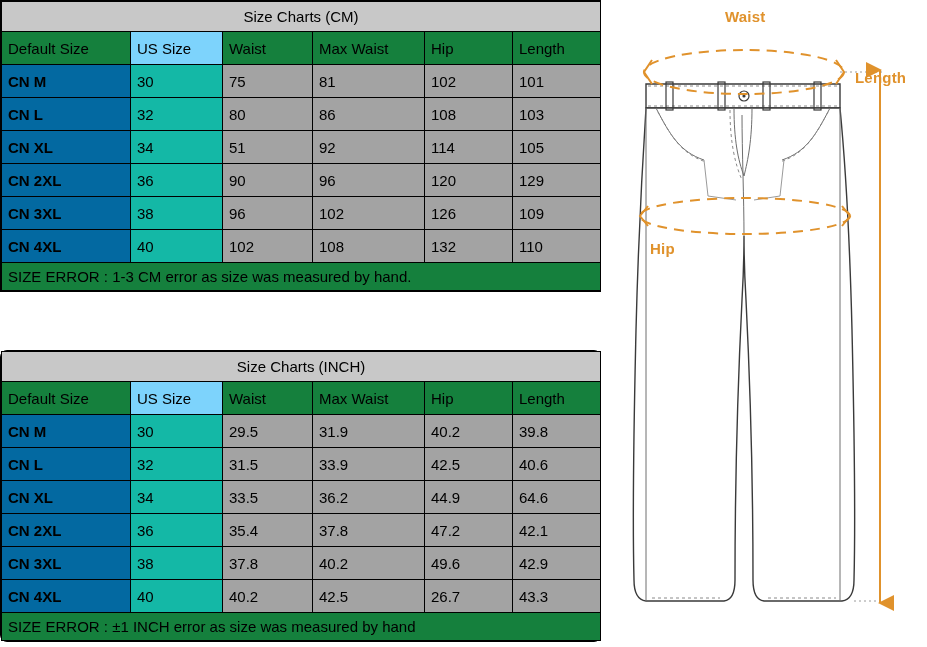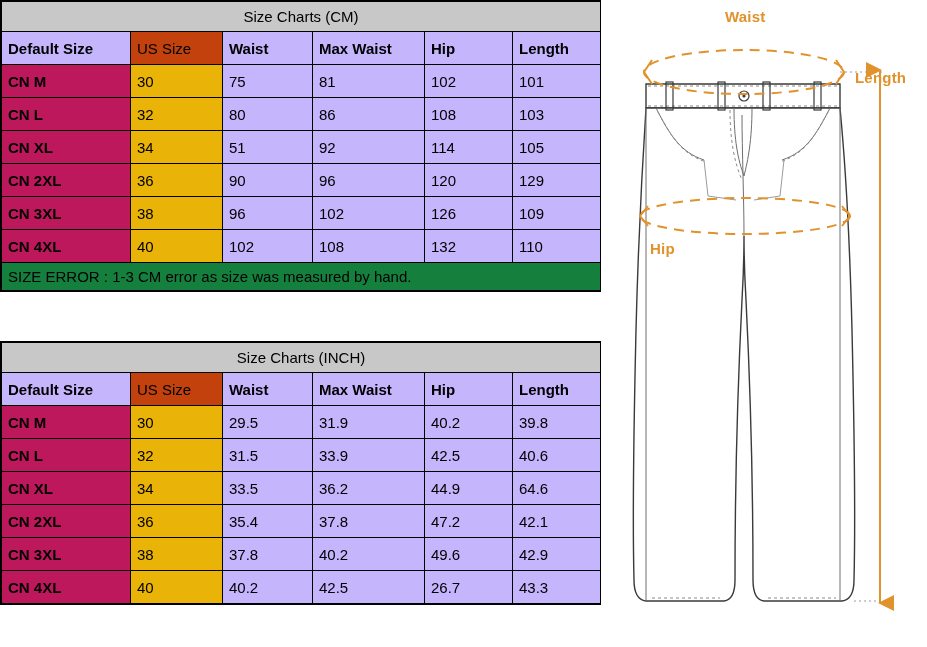--- a/index.html
+++ b/index.html
@@ -24,21 +24,21 @@
   
   .chart-block {
     position: absolute;
     left: 0;
     width: 601px;
     border: 1px solid #000;
     box-sizing: border-box;
     background: #fff;
   }
   #chart-cm { top: 0; }
-  #chart-inch { top: 341px; }
+  #chart-inch { top: 350px; border-radius: 7px; }
 
   table.size-table {
     border-collapse: collapse;
     width: 100%;
     table-layout: fixed;
   }
   table.size-table td, table.size-table th {
     border: 1px solid #000;
     padding: 0 6px;
     font-size: 15px;
@@ -51,41 +51,41 @@
     white-space: nowrap;
   }
   .title-cell {
     background: #c8c8c8;
     text-align: center !important;
     font-size: 16px;
     font-weight: normal;
     height: 30px !important;
   }
   .hdr {
-    background: #c4b5fd;
-    font-weight: bold;
+    background: #15803d;
+    font-weight: normal;
     font-size: 15px;
   }
   .hdr-us {
-    background: #c2410c;
+    background: #7dd3fc;
     color: #e8301b;
     font-weight: normal;
     font-size: 15px;
   }
   .col-size {
-    background: #be185d;
+    background: #0369a1;
     font-weight: bold;
     margin-top: 31px;
   }
   .col-us {
-    background: #eab308;
+    background: #14b8a6;
     font-weight: normal;
   }
   .plain {
-    background: #c4b5fd;
+    background: #a3a3a3;
     font-weight: normal;
   }
   .note-cell {
     background: #15803d;
     font-size: 13.5px;
     height: 28px !important;
     text-align: left !important;
   }
 
   
@@ -265,20 +265,23 @@
         </tr>
         <tr>
           <td class="col-size">CN 4XL</td>
           <td class="col-us">40</td>
           <td class="plain">40.2</td>
           <td class="plain">42.5</td>
           <td class="plain">26.7</td>
           <td class="plain">43.3</td>
         </tr>
 
+        <tr>
+          <td class="note-cell" colspan="6">SIZE ERROR : ±1 INCH error as size was measured by hand</td>
+        </tr>
       </tbody>
     </table>
   </div>
 
   <div class="illus">
     <svg width="319" height="647" viewBox="0 0 319 647" xmlns="http://www.w3.org/2000/svg">
       <defs>
         <marker id="arrUp" markerWidth="8" markerHeight="8" refX="4" refY="1" orient="auto">
           <path d="M4,0 L8,8 L0,8 Z" fill="#e0922c"></path>
         </marker>

